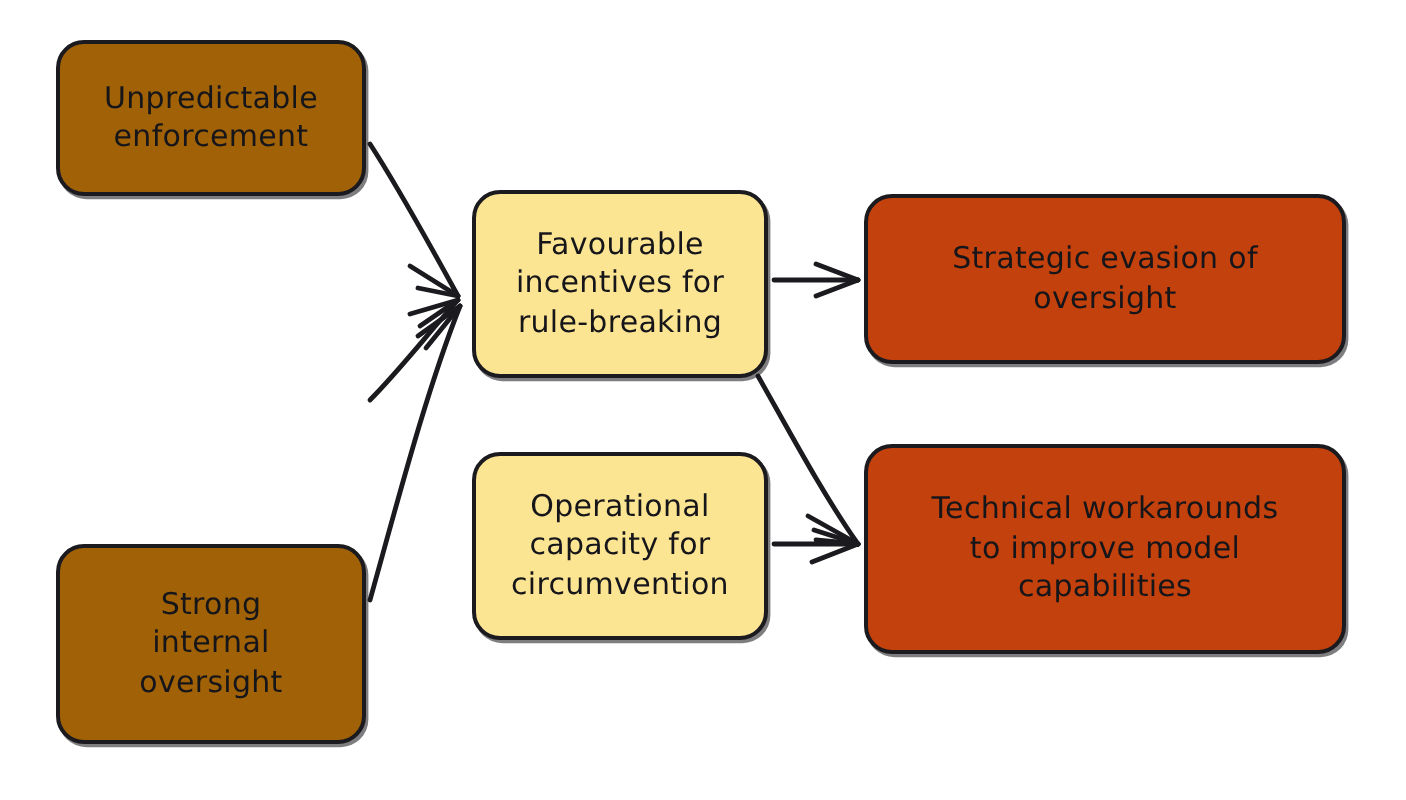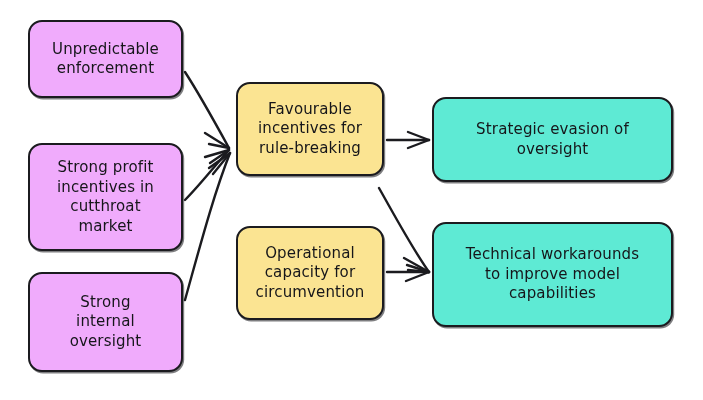--- a/index.html
+++ b/index.html
@@ -41,29 +41,29 @@
     color: #16161a;
     letter-spacing: 0.15px;
     font-family: "DejaVu Sans", sans-serif;
     font-size: 15px;
     box-shadow: 1.2px 1.6px 0 rgba(20,20,24,0.55);
   }
   .node-label {
     display: block;
     white-space: pre-line;
   }
-  .blue  { background: #f0abfc; }
+  .blue  { background: #a16207; }
   .yellow{ background: #fbe492; }
-  .green { background: #5eead4; }
+  .green { background: #c2410c; }
 
   
   #node-unpredictable-enforcement { left: 28px;  top: 20px;  width: 155px; height: 78px;  }
   #node-strong-profit-incentives  { left: 28px;  top: 143px; width: 155px; height: 108px; }
   #node-limited-internal-oversight{ left: 28px;  top: 272px; width: 155px; height: 100px; }
-  #node-favourable-incentives     { left: 236px; top: 82px;  width: 148px; height: 94px;  }
+  #node-favourable-incentives     { left: 236px; top: 95px;  width: 148px; height: 94px;  }
   #node-operational-capacity      { left: 236px; top: 226px; width: 148px; height: 94px;  }
   #node-strategic-evasion         { left: 432px; top: 97px;  width: 241px; height: 85px;  }
   #node-technical-workarounds     { left: 432px; top: 222px; width: 241px; height: 105px; }
 </style>
 </head>
 <body>
 
 <div id="canvas">
 
   <svg class="edges" viewBox="0 0 703 400" xmlns="http://www.w3.org/2000/svg">
@@ -105,26 +105,20 @@
         <path d="M429,272 L406,281"></path>
       </g>
     </g>
   </svg>
 
   <div class="node blue" id="node-unpredictable-enforcement">
     <span class="node-label">Unpredictable
 enforcement</span>
   </div>
 
-  <div class="node blue" id="node-strong-profit-incentives">
-    <span class="node-label">Strong profit
-incentives in
-cutthroat
-market</span>
-  </div>
 
   <div class="node blue" id="node-limited-internal-oversight">
     <span class="node-label">Strong
 internal
 oversight</span>
   </div>
 
   <div class="node yellow" id="node-favourable-incentives">
     <span class="node-label">Favourable
 incentives for

